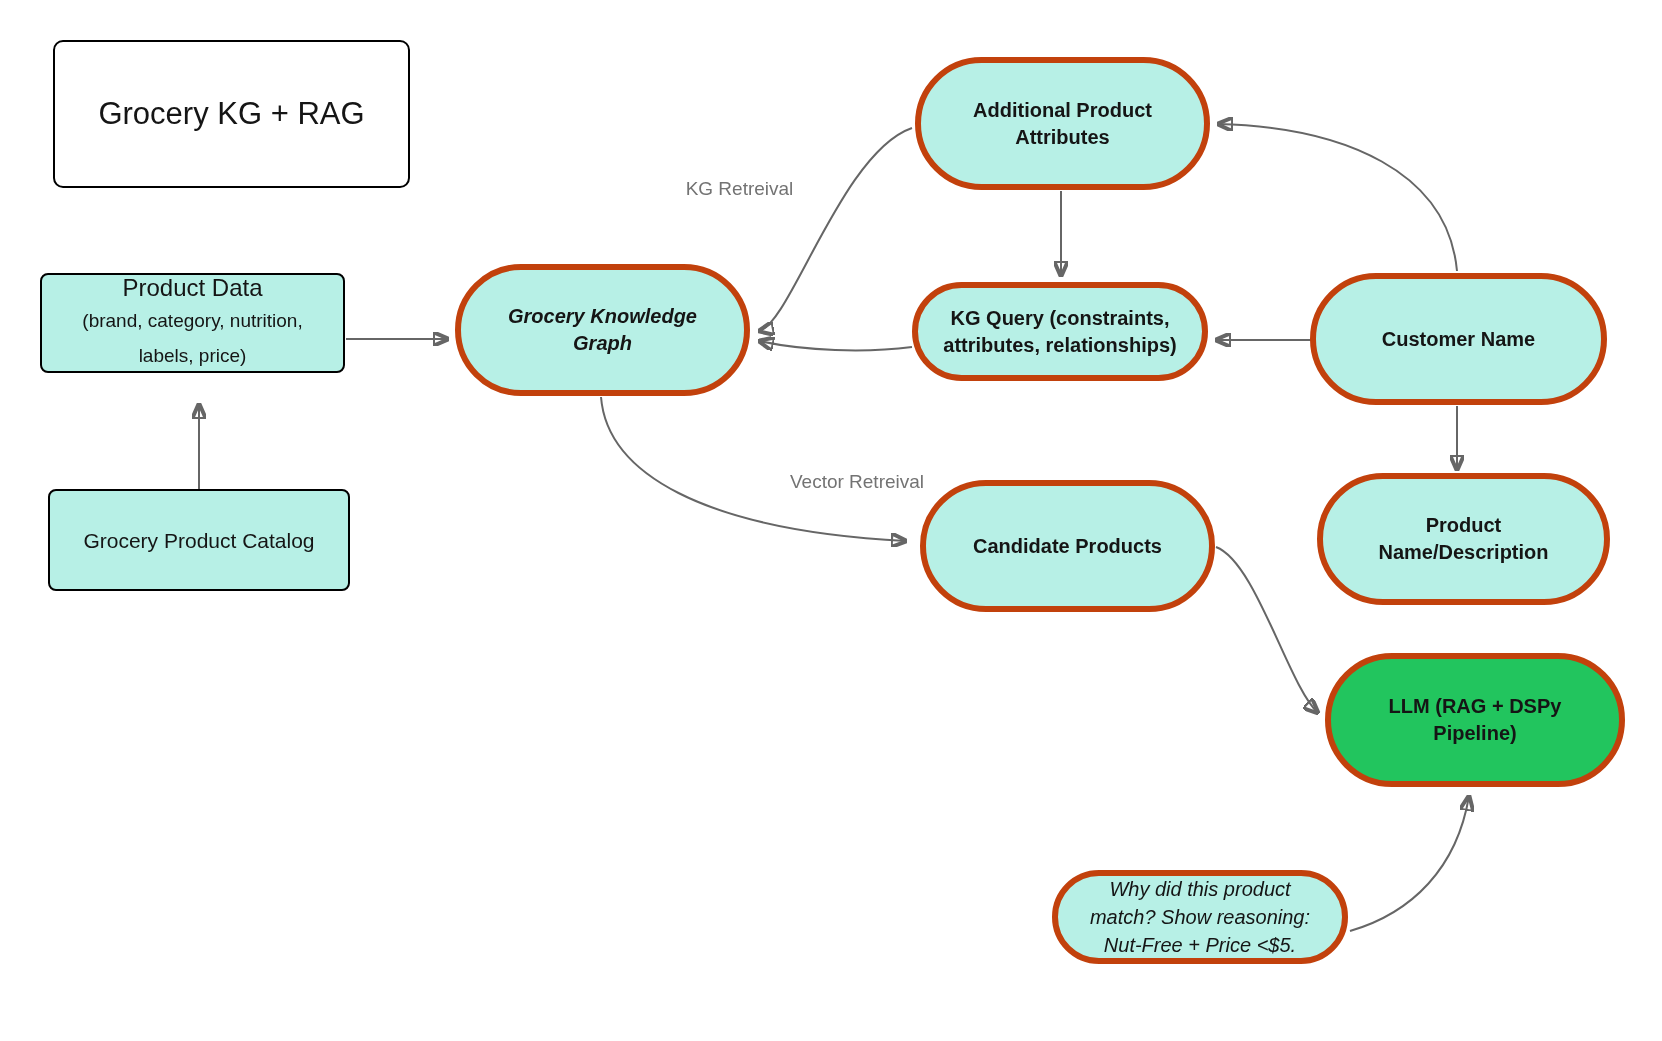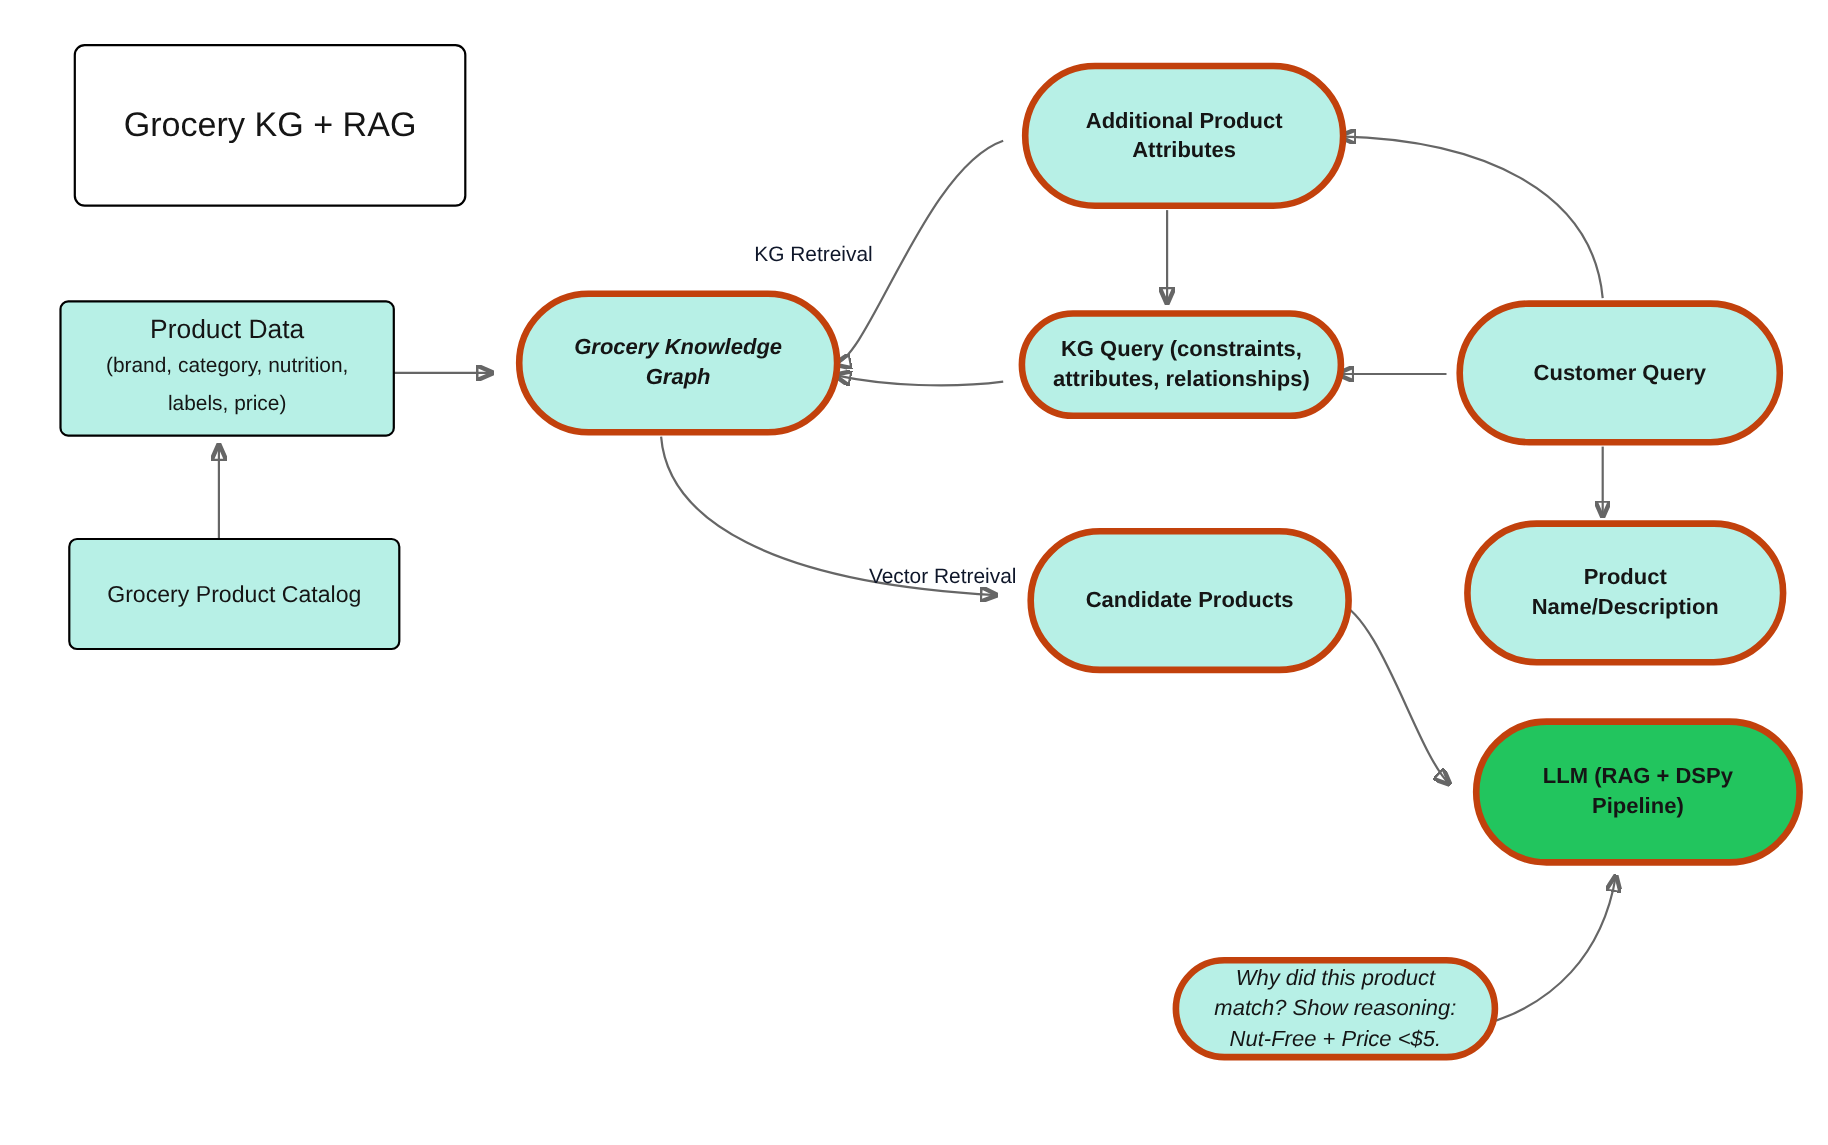--- a/index.html
+++ b/index.html
@@ -12,21 +12,20 @@
   }
   .node {
     position: absolute;
     box-sizing: border-box;
     display: flex;
     flex-direction: column;
     align-items: center;
     justify-content: center;
     text-align: center;
     color: #151515;
-    margin-left: 14px;
   }
   .rect {
     background: #b7f0e6;
     border: 2px solid #000000;
     border-radius: 8px;
   }
   .white-rect {
     background: #ffffff;
     border: 2px solid #000000;
     border-radius: 10px;
@@ -46,23 +45,22 @@
   .plain-text { font-size: 21px; line-height: 27px; }
   .italic-note {
     font-weight: normal;
     font-style: italic;
     font-size: 20px;
     line-height: 28px;
   }
   .edge-label {
     position: absolute;
     font-size: 19px;
-    color: #0f172a;
+    color: #737373;
     white-space: nowrap;
-    margin-top: 43px;
   }
   #connector-layer {
     position: absolute;
     left: 0; top: 0;
     pointer-events: none;
   }
   #connector-layer path {
     fill: none;
     stroke: #666666;
     stroke-width: 2;
@@ -87,21 +85,21 @@
   <path d="M 601 397 C 607 472 700 530 906 541" marker-end="url(#arrow)"></path>
   <path d="M 1216 547 C 1256 562 1288 685 1318 713" marker-end="url(#arrow)"></path>
   <path d="M 1457 406 L 1457 470" marker-end="url(#arrow)"></path>
   <path d="M 1350 931 C 1412 913 1457 868 1469 796" marker-end="url(#arrow)"></path>
 </svg>
 
 <div class="node white-rect title-text" style="left:53px; top:40px; width:357px; height:148px;">
   <span>Grocery KG + RAG</span>
 </div>
 
-<div class="node rect" style="left:40px; top:273px; width:305px; height:124px;">
+<div class="node rect" style="left:40px; top:273px; width:305px; height:100px;">
   <div class="pd-heading">Product Data</div>
   <div class="pd-sub">(brand, category, nutrition,<br>labels, price)</div>
 </div>
 
 <div class="node rect plain-text" style="left:48px; top:489px; width:302px; height:102px;">
   <span>Grocery Product Catalog</span>
 </div>
 
 <div class="node stadium" style="left:455px; top:264px; width:295px; height:132px;font-style:italic;">
   <span>Grocery Knowledge<br>Graph</span>
@@ -109,21 +107,21 @@
 
 <div class="node stadium" style="left:915px; top:57px; width:295px; height:133px;">
   <span>Additional Product<br>Attributes</span>
 </div>
 
 <div class="node stadium" style="left:912px; top:282px; width:296px; height:99px;">
   <span>KG Query (constraints,<br>attributes, relationships)</span>
 </div>
 
 <div class="node stadium" style="left:1310px; top:273px; width:297px; height:132px;">
-  <span>Customer Query</span>
+  <span>Customer Name</span>
 </div>
 
 <div class="node stadium" style="left:1317px; top:473px; width:293px; height:132px;">
   <span>Product<br>Name/Description</span>
 </div>
 
 <div class="node stadium" style="left:920px; top:480px; width:295px; height:132px;">
   <span>Candidate Products</span>
 </div>
 

